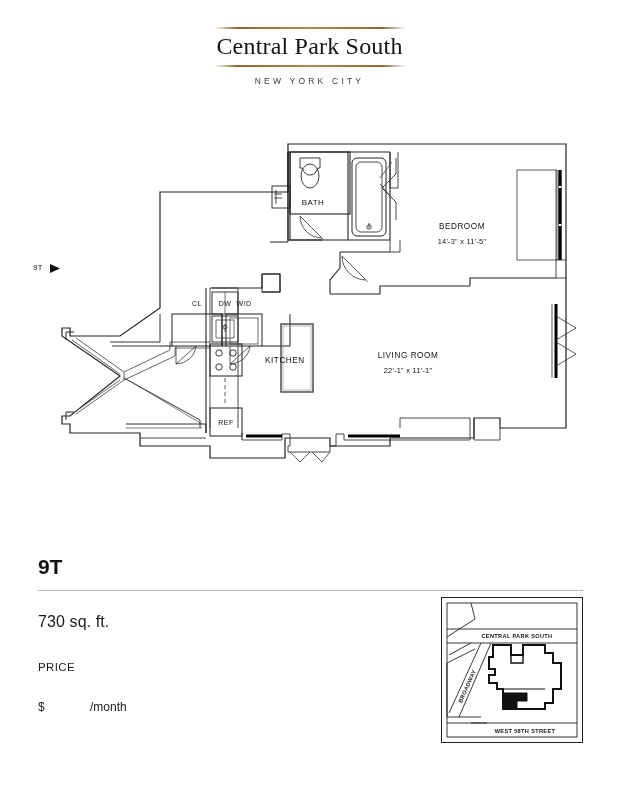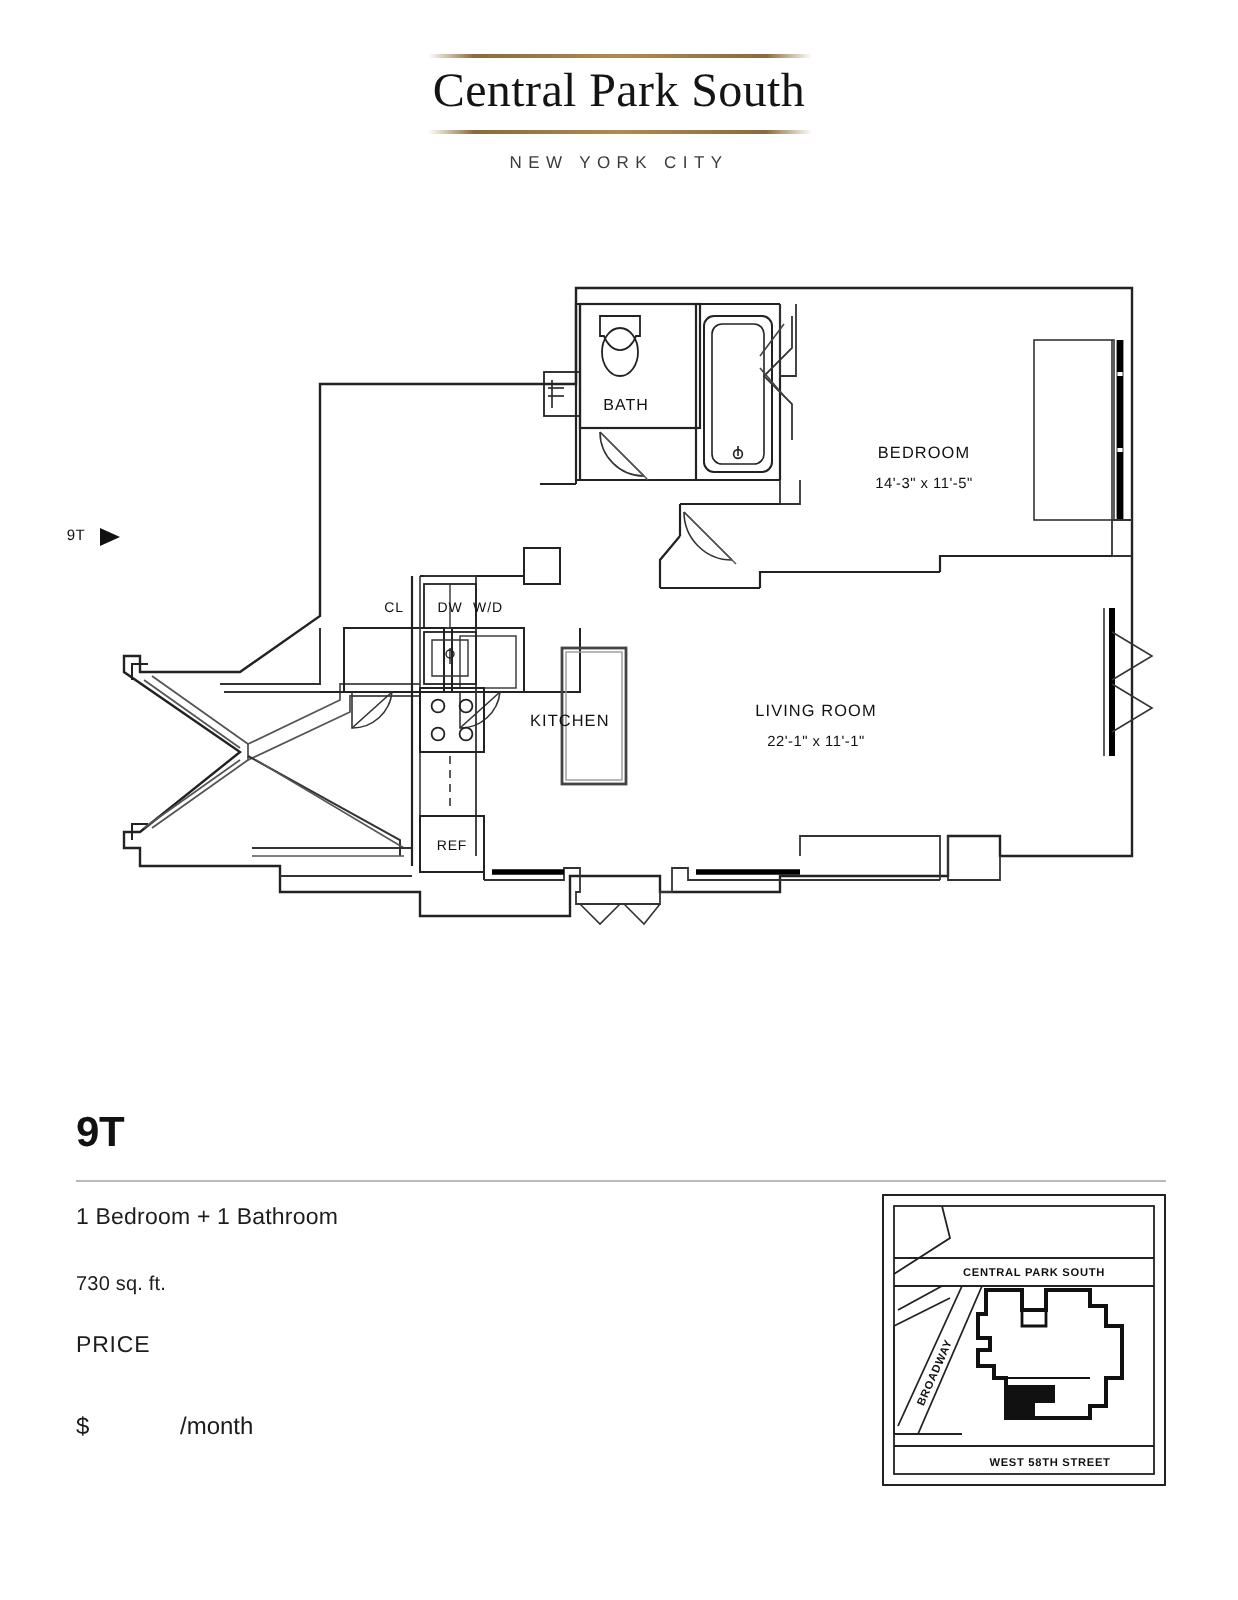--- a/index.html
+++ b/index.html
@@ -65,22 +65,22 @@
   .unit-id {
     font-size: 21px; font-weight: bold; letter-spacing: -0.2px;
     color: #111; line-height: 1;
   }
   .info-divider {
     width: 545px; height: 1px; background: #b9b9b9;
     margin: 13px 0 12px 0;
   }
   .info-line { font-size: 11.5px; color: #1c1c1c; letter-spacing: .1px; }
   .info-beds { margin-bottom: 0; }
-  .info-sqft { margin-top: 22px; font-size: 10px; }
-  .info-price-label { margin-top: 19px; font-size: 11.5px; letter-spacing: .4px; }
+  .info-sqft { margin-top: 22px; font-size: 16px; }
+  .info-price-label { margin-top: 30px; font-size: 11.5px; letter-spacing: .4px; }
   .price-row { margin-top: 27px; font-size: 12px; display: flex; align-items: baseline; }
   .price-currency { display: inline-block; width: 52px; }
   .price-value { display: inline-block; min-width: 0; }
   .price-period { }
 
   
   .minimap { position: absolute; left: 441px; top: 597px; width: 142px; height: 146px; }
   .minimap svg { display: block; }
   .map-street {
     font-family: "Liberation Sans", sans-serif;
@@ -280,21 +280,20 @@
       <text class="room-dim" x="408" y="245" text-anchor="middle">22'-1" x 11'-1"</text>
 
       <text class="unit-tag" x="38" y="142" text-anchor="middle">9T</text>
       <polygon points="50,136 60,140.5 50,145" fill="#111" stroke="none"></polygon>
     </svg>
   </div>
 
   <div class="info">
     <div class="unit-id">9T</div>
     <div class="info-divider"></div>
-    <div class="info-line info-beds">1 Bedroom + 1 Bathroom</div>
     <div class="info-line info-sqft">730 sq. ft.</div>
     <div class="info-line info-price-label">PRICE</div>
     <div class="price-row">
       <span class="price-currency">$</span>
       <span class="price-value"></span>
       <span class="price-period">/month</span>
     </div>
   </div>
 
   <div class="minimap">

